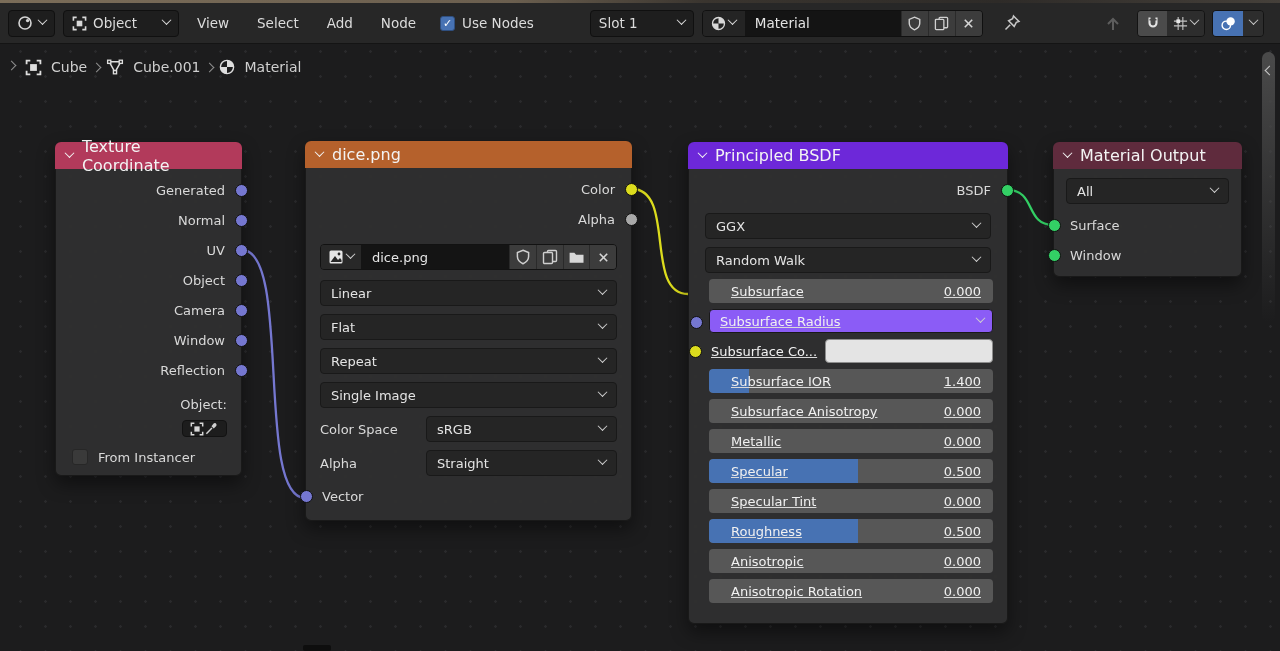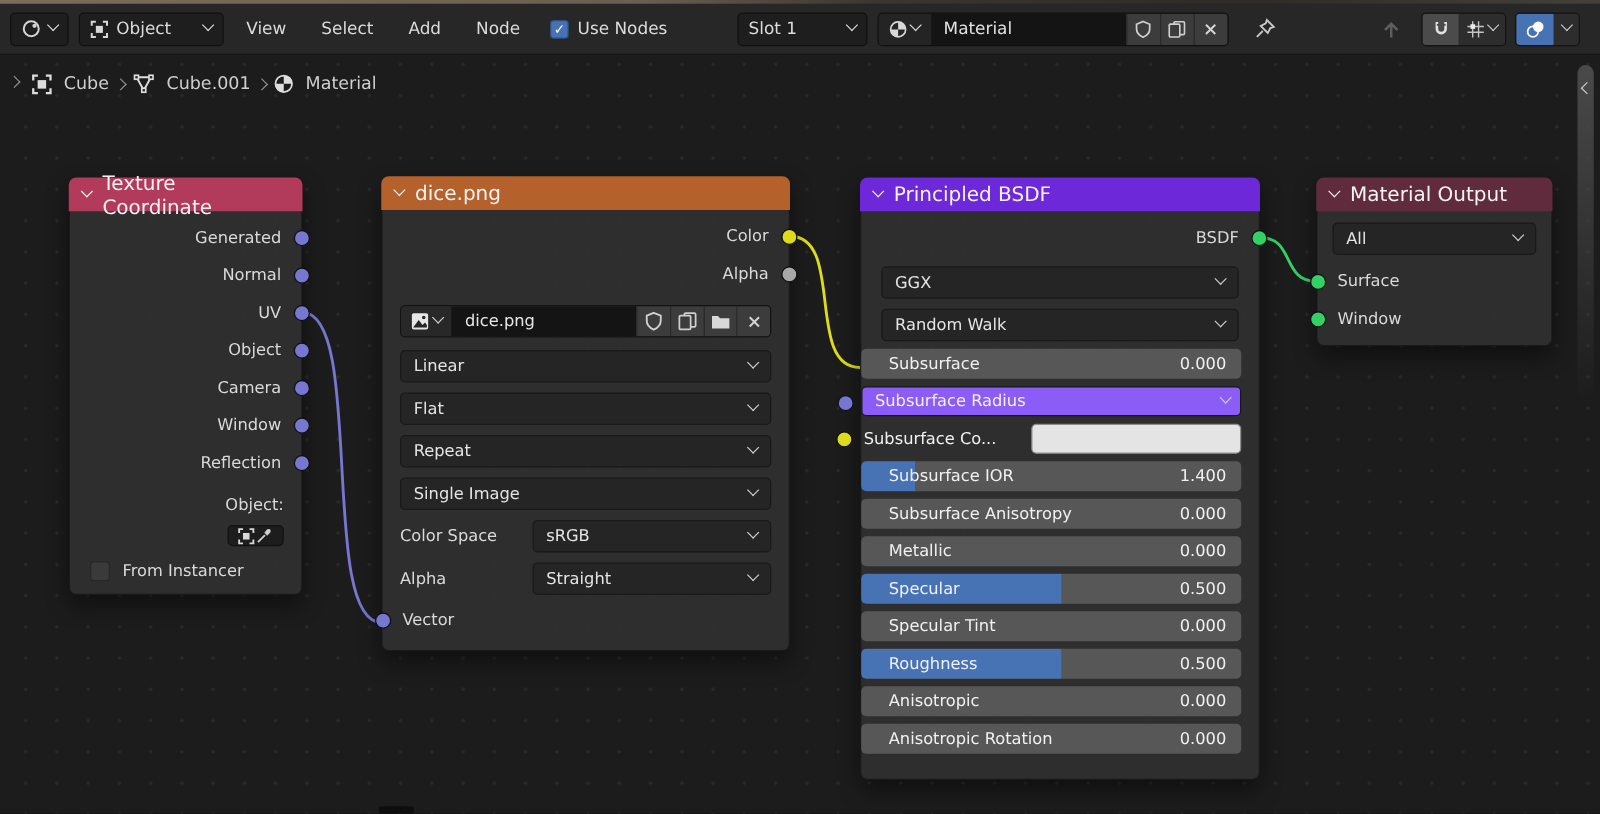--- a/index.html
+++ b/index.html
@@ -56,21 +56,21 @@
   .nrow.out { justify-content:flex-end; padding-right:16px; }
   .nrow.in  { justify-content:flex-start; padding-left:16px; }
   .socket { position:absolute; width:13px; height:13px; border-radius:50%;
     border:1.5px solid #101010; top:8.5px; }
   .socket.r { right:-6.5px; }
   .socket.l { left:-6.5px; }
   .ndrop { height:26px; background:#252525; border:1px solid #191919; border-radius:4px;
     display:flex; align-items:center; padding:0 10px; color:#e4e4e4; }
   .ndrop .chev { margin-left:auto; color:#cfcfcf; }
   
-  .prows { margin:6px 14px 0 0; }
+  .prows { margin:6px 14px 0 20px;text-decoration:underline; }
   .prow { position:relative; height:24px; margin-bottom:6px; display:flex; align-items:center; border-radius:4px; }
   .prow.slider { background:#575757; overflow:hidden; }
   .prow .fill { position:absolute; left:0; top:0; bottom:0; background:#4772b3; border-radius:4px 0 0 4px; }
   .prow .plabel { position:relative; margin-left:22px; color:#f1f1f1; z-index:1; }
   .prow .pvalue { position:relative; margin-left:auto; margin-right:12px; color:#f1f1f1; z-index:1; }
   .prow.pdrop { background:#8b5cf6; border:1px solid #191919; }
   .prow.pdrop .plabel { margin-left:10px; }
   .prow.pdrop .chev { margin-left:auto; margin-right:8px; color:#cfcfcf; }
   .prow .socket { top:5.5px; }
   .prow .socket.l { left:-20.5px; }

